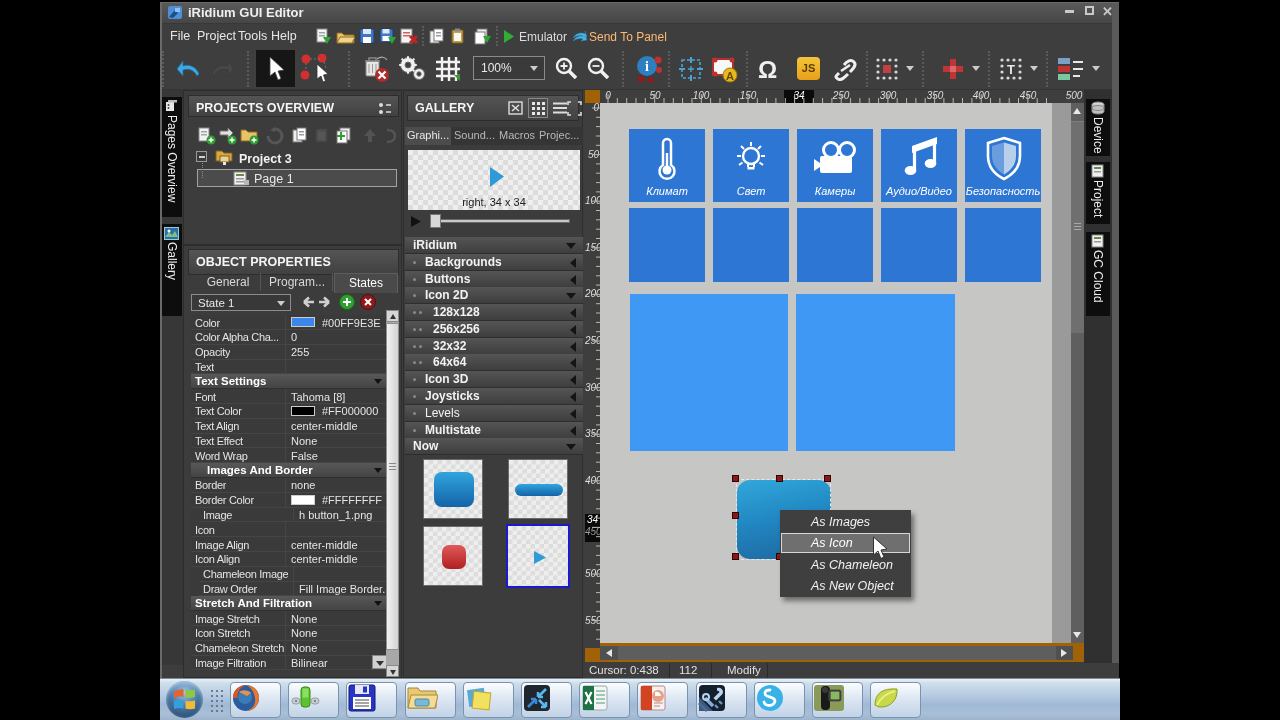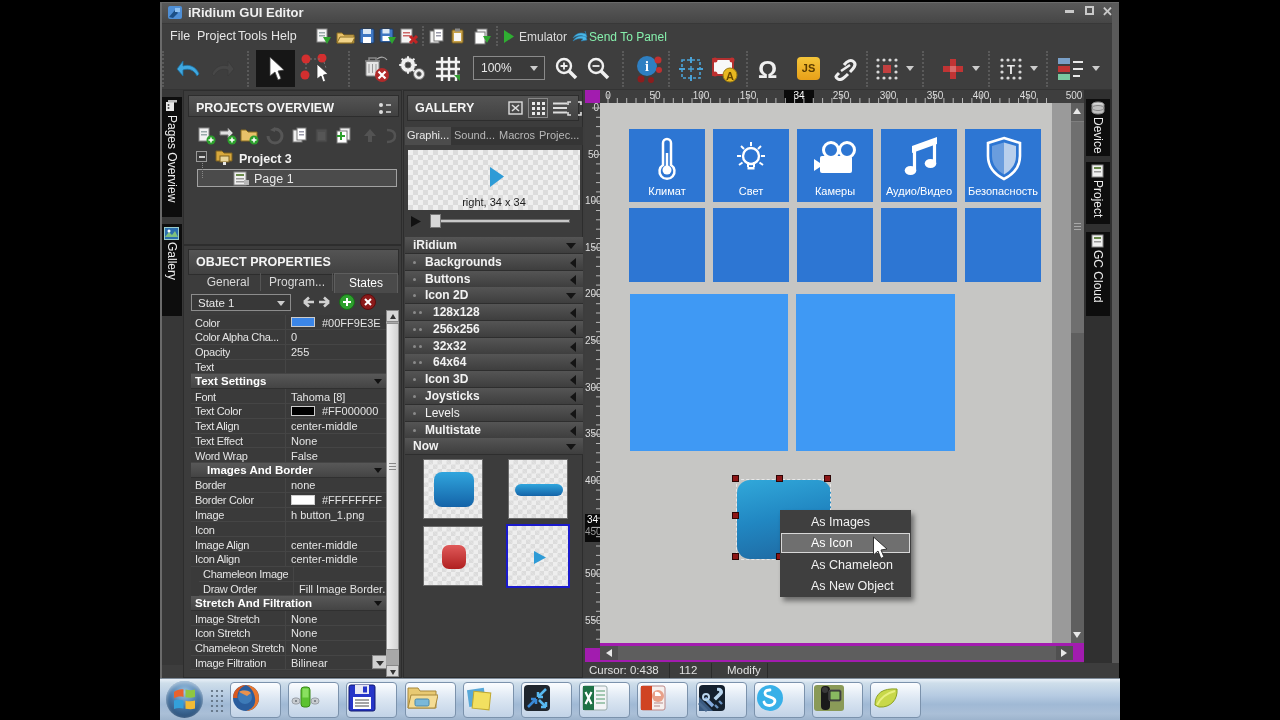--- a/index.html
+++ b/index.html
@@ -101,21 +101,21 @@
     <div class="vsep" style="left:336px;top:2px;height:20px;"></div>
     <path>
     <svg style="position:absolute;left:342px;top:5px" width="14" height="15">
             <path d="M2 1 L12 7.5 L2 14 Z" fill="#2fae32"></path>
           </svg>
     <div class="mi" style="left:359px;color:#dcdcdc;font-size:12px;top:6px;">Emulator</div>
     <svg style="position:absolute;left:412px;top:6px" width="16" height="13">
             <path d="M1 8 C4 3 9 2 14 4 L13 1 L15 7 L9 8 L11 6 C7 5 4 6 1 8 Z" fill="#49b7e8" stroke="#2a7fb0" stroke-width="0.6"></path>
             <path d="M1 11 C4 6 9 5 14 7 L15 10 L9 11 L11 9 C7 8 4 9 1 11 Z" fill="#49b7e8" stroke="#2a7fb0" stroke-width="0.6"></path>
           </svg>
-    <div class="mi" style="left:429px;color:#86efac;font-size:12px;top:6px;">Send To Panel</div>
+    <div class="mi" style="left:429px;color:#fdba74;font-size:12px;top:6px;">Send To Panel</div>
   </path></div>
 
   <div id="toolbar">
     <div class="vsep" style="left:2px;"></div>
     <svg style="position:absolute;left:16px;top:12px" width="25" height="18">
           <path d="M23 14 C20 6 12 4 7 6 L7 1 L1 9 L7 16 L7 10 C13 8 18 10 21 16 Z" fill="#3fa8e0" stroke="#1d6f9e" stroke-width="0.8"></path>
         </svg>
     <svg style="position:absolute;left:50px;top:12px" width="25" height="18">
           <path d="M2 14 C5 6 13 4 18 6 L18 1 L24 9 L18 16 L18 10 C12 8 7 10 4 16 Z" fill="#474747" stroke="#3a3a3a" stroke-width="0.8"></path>
         </svg>
@@ -442,21 +442,21 @@
             <span style="position:absolute;left:4px;top:1.5px;white-space:nowrap;overflow:hidden;max-width:90px;display:inline-block;font-size:11px;letter-spacing:-0.3px;">Border</span>
             <span style="position:absolute;left:94px;top:0;width:1px;height:15px;background:#454545;"></span>
             <span style="position:absolute;left:100px;top:1.5px;white-space:nowrap;font-size:11px;">none</span>
           </div>
 <div style="position:absolute;left:0;top:177.6px;width:197px;height:15px;border-bottom:1px solid #454545;font-size:11.5px;color:#e4e4e4;">
             <span style="position:absolute;left:4px;top:1.5px;white-space:nowrap;overflow:hidden;max-width:90px;display:inline-block;font-size:11px;letter-spacing:-0.3px;">Border Color</span>
             <span style="position:absolute;left:94px;top:0;width:1px;height:15px;background:#454545;"></span>
             <span style="position:absolute;left:100px;top:2px;width:24px;height:10px;background:#ffffff;border:1px solid #ccc;"></span>
             <span style="position:absolute;left:131px;top:1.5px;white-space:nowrap;font-size:11px;">#FFFFFFFF</span>
           </div>
-<div style="position:absolute;left:0;top:192.4px;width:197px;height:15px;border-bottom:1px solid #454545;font-size:11.5px;color:#e4e4e4;">
+<div style="position:absolute;left:8px;top:192.4px;width:197px;height:15px;border-bottom:1px solid #454545;font-size:11.5px;color:#e4e4e4;">
             <span style="position:absolute;left:4px;top:1.5px;white-space:nowrap;overflow:hidden;max-width:90px;display:inline-block;font-size:11px;letter-spacing:-0.3px;">Image</span>
             <span style="position:absolute;left:94px;top:0;width:1px;height:15px;background:#454545;"></span>
             <span style="position:absolute;left:100px;top:1.5px;white-space:nowrap;font-size:11px;">h button_1.png</span>
           </div>
 <div style="position:absolute;left:0;top:207.2px;width:197px;height:15px;border-bottom:1px solid #454545;font-size:11.5px;color:#e4e4e4;">
             <span style="position:absolute;left:4px;top:1.5px;white-space:nowrap;overflow:hidden;max-width:90px;display:inline-block;font-size:11px;letter-spacing:-0.3px;">Icon</span>
             <span style="position:absolute;left:94px;top:0;width:1px;height:15px;background:#454545;"></span>
           </div>
 <div style="position:absolute;left:0;top:222.0px;width:197px;height:15px;border-bottom:1px solid #454545;font-size:11.5px;color:#e4e4e4;">
             <span style="position:absolute;left:4px;top:1.5px;white-space:nowrap;overflow:hidden;max-width:90px;display:inline-block;font-size:11px;letter-spacing:-0.3px;">Image Align</span>
@@ -675,21 +675,21 @@
             </svg>
           </div>
 <div style="position:absolute;left:102px;top:67px;width:64px;height:64px;border:2px solid #1a1acc;background-image:linear-gradient(45deg,#dcdcdc 25%,transparent 25%,transparent 75%,#dcdcdc 75%),linear-gradient(45deg,#dcdcdc 25%,transparent 25%,transparent 75%,#dcdcdc 75%);background-size:9px 9px;background-position:0 0,4.5px 4.5px;background-color:#eee;">
             <svg style="position:absolute;left:25px;top:24px" width="14" height="15">
               <path d="M1 1 L13 7.5 L1 14 Z" fill="#2e9bd6"></path>
             </svg>
           </div>
 </div>
   </div>
 
-  <div id="canvasarea" style="position:absolute;left:425px;top:88px;width:499px;height:572px;background:#a21caf;">
+  <div id="canvasarea" style="position:absolute;left:425px;top:88px;width:499px;height:572px;background:#a16207;font-style:italic;">
     <div id="hruler" style="position:absolute;left:15px;top:0;width:484px;height:13px;background:#3e3e3e;">
 <div style="position:absolute;left:8px;top:0px;width:30px;margin-left:-15px;text-align:center;font-size:10px;color:#dedede;">0</div>
 <div style="position:absolute;left:55px;top:0px;width:30px;margin-left:-15px;text-align:center;font-size:10px;color:#dedede;">50</div>
 <div style="position:absolute;left:101px;top:0px;width:30px;margin-left:-15px;text-align:center;font-size:10px;color:#dedede;">100</div>
 <div style="position:absolute;left:148px;top:0px;width:30px;margin-left:-15px;text-align:center;font-size:10px;color:#dedede;">150</div>
 <div style="position:absolute;left:184px;top:0;width:30px;height:13px;background:#0a0a0a;color:#fff;font-size:10px;text-align:center;">34</div>
 <div style="position:absolute;left:241px;top:0px;width:30px;margin-left:-15px;text-align:center;font-size:10px;color:#dedede;">250</div>
 <div style="position:absolute;left:288px;top:0px;width:30px;margin-left:-15px;text-align:center;font-size:10px;color:#dedede;">300</div>
 <div style="position:absolute;left:335px;top:0px;width:30px;margin-left:-15px;text-align:center;font-size:10px;color:#dedede;">350</div>
 <div style="position:absolute;left:381px;top:0px;width:30px;margin-left:-15px;text-align:center;font-size:10px;color:#dedede;">400</div>

